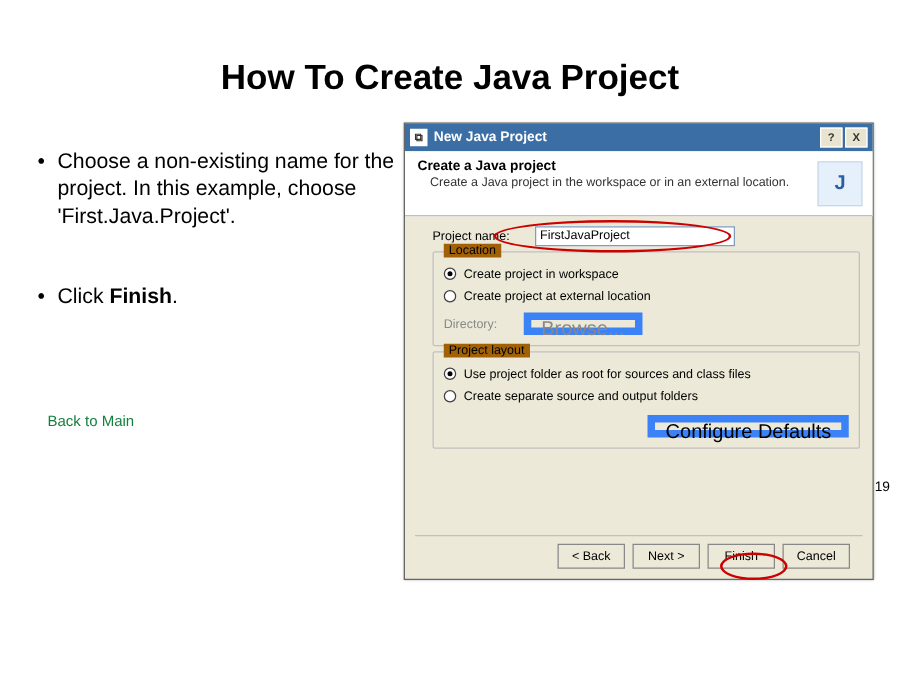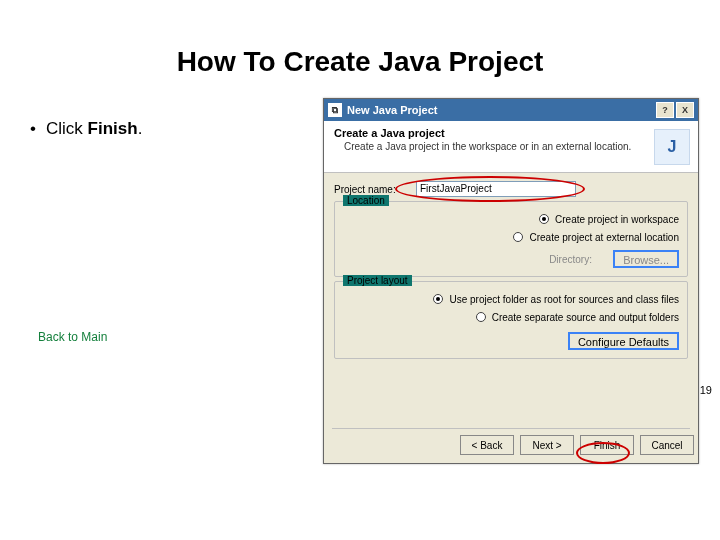--- a/index.html
+++ b/index.html
@@ -39,80 +39,81 @@
   }
   .header-pane .h1 { font-size: 11px; font-weight: bold; color:#000; }
   .header-pane .h2 { font-size: 10px; color:#333; margin-top: 2px; margin-left: 10px; }
   .header-pane .icon {
     position: absolute; right: 8px; top: 8px; width: 36px; height: 36px;
     background: #e6f0fb; border: 1px solid #c7d8ec; display:flex;
     align-items:center; justify-content:center; font-size: 16px; font-weight:bold;
     color: #2a5fa4;
   }
 
-  .body-pane { padding: 8px 10px 11px 10px; font-size: 10px; color:#000; }
+  .body-pane { padding: 8px 10px 11px 10px; font-size: 10px; color:#000;margin-left:12px; }
 
   .row-name { display:flex; align-items:center; margin-bottom:4px; }
   .row-name .lbl { width: 82px; }
   .row-name .field {
     flex: none; width: 160px; height: 16px; border: 1px solid #7f9db9;
     background:#fff; padding: 0 3px; line-height:14px; font-size:10px;
   }
   .red-oval {
     position: absolute; border: 2px solid #c00; border-radius: 50%;
     pointer-events: none;
   }
   .oval-name { left: 395px; top: 176px; width: 190px; height: 26px; }
   .oval-finish { left: 576px; top: 442px; width: 54px; height: 22px; }
 
   .group {
     border: 1px solid #c0c0c0; border-radius: 2px; margin-top: 4px;
     padding: 8px 8px 8px 8px; position: relative;
   }
   .group .legend {
-    position: absolute; top: -7px; left: 8px; background: #0f766e;
+    position: absolute; top: -7px; left: 8px; background: #a16207;
     padding: 0 4px; font-size: 10px; color:#000;
   }
-  .radio-line, .loc-line { display:flex; align-items:center; height: 18px; justify-content: flex-end; }
+  .radio-line, .loc-line { display:flex; align-items:center; height: 18px; }
   .radio { width: 10px; height: 10px; border: 1px solid #404040; border-radius: 50%;
     margin-right: 6px; background:#fff; display:flex;align-items:center;justify-content:center;}
   .radio.sel::after { content:""; width:4px; height:4px; background:#000; border-radius:50%; }
   .loc-line { margin-top:4px; }
   .loc-line .lbl2 { width: 60px; color:#888; }
   .loc-line .path {
     flex:1; height:16px; border:1px solid #c0c0c0; background:#ece9d8;
     color:#888; padding:0 3px; line-height:14px; font-size:10px; overflow:hidden; white-space:nowrap;
   }
   .btn-sm {
-    height:18px; border:2px solid #3b82f6; background:#ece9d8;
-    padding:0 8px; font-size:11px; margin-left:4px; line-height:16px;
+    height:18px; border:6px solid #3b82f6; background:#ece9d8;
+    padding:0 8px; font-size:16px; margin-left:4px; line-height:16px;
   }
   .btn-sm.dis { color:#888; }
   .right-align { display:flex; justify-content:flex-end; margin-top:6px; }
 
   .footer-btns {
-    position: absolute; bottom: 8px; right: 4px; display:flex;
+    position: absolute; bottom: 8px; right: 18px; display:flex;
   }
   .fbtn {
     width: 54px; height: 20px; border:1px solid #888; background:#ece9d8;
     font-size:10px; display:flex; align-items:center; justify-content:center;
     margin-left:6px;
   }
   .sep-line {
     position:absolute; left:8px; right:8px; bottom: 34px; height:1px; background:#c0c0c0;
   }
 </style>
 </head>
 <body>
 
 <div class="slide">
   <div class="title">How To Create Java Project</div>
 
   <div class="bullets">
     <ul>
+      <li>Choose a non-existing name for the project. In this example, choose 'First.Java.Project'.</li>
       <li>
         <span>Click </span><b>Finish</b><span>.</span>
       </li>
     </ul>
   </div>
 
   <div class="back-link">Back to Main</div>
   <div class="page-num">19</div>
 
   <div class="dialog">

